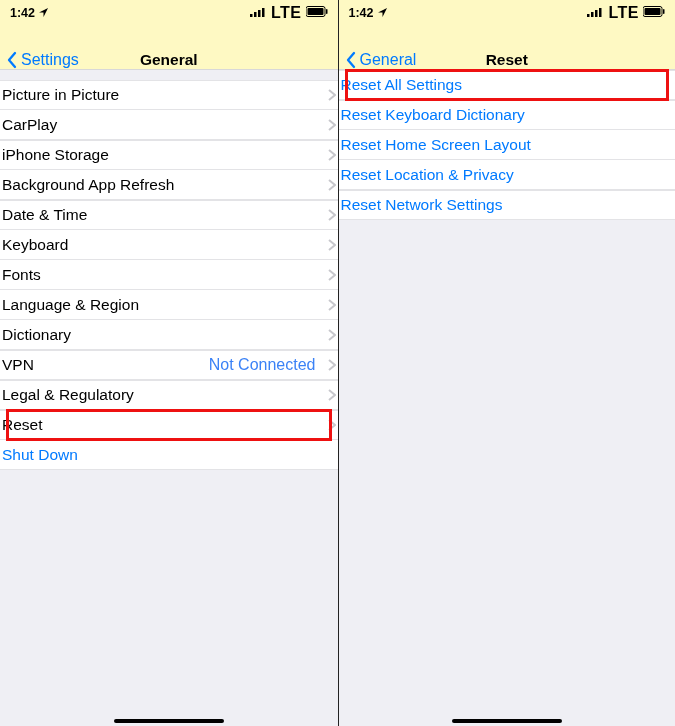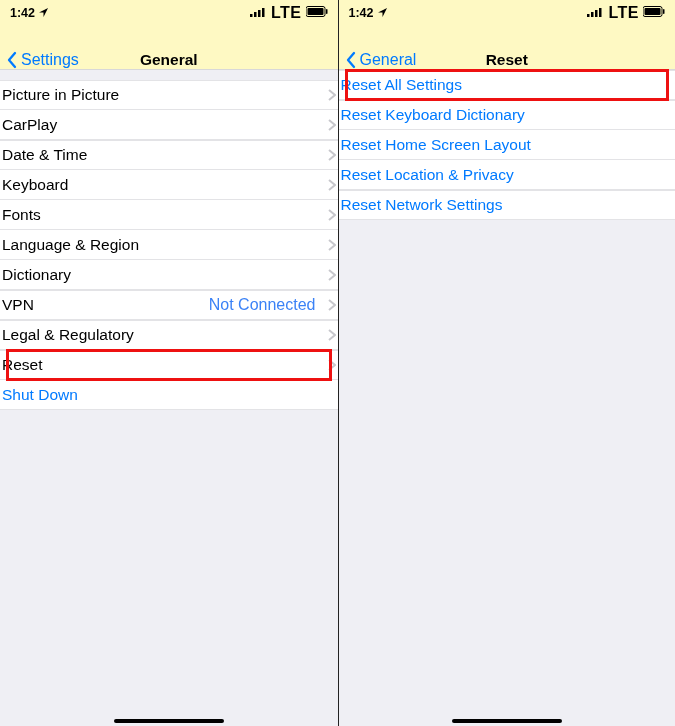--- a/index.html
+++ b/index.html
@@ -83,20 +83,38 @@
           <span class="label">CarPlay</span>
           <span class="right">
             <svg class="chev" viewBox="0 0 8 12">
               <polyline points="1,1 7,6 1,11"></polyline>
             </svg>
           </span>
         </div>
       </div>
       <div class="group">
         <div class="row">
+          <span class="label">iPhone Storage</span>
+          <span class="right">
+            <svg class="chev" viewBox="0 0 8 12">
+              <polyline points="1,1 7,6 1,11"></polyline>
+            </svg>
+          </span>
+        </div>
+        <div class="row">
+          <span class="label">Background App Refresh</span>
+          <span class="right">
+            <svg class="chev" viewBox="0 0 8 12">
+              <polyline points="1,1 7,6 1,11"></polyline>
+            </svg>
+          </span>
+        </div>
+      </div>
+      <div class="group">
+        <div class="row">
           <span class="label">Date &amp; Time</span>
           <span class="right">
             <svg class="chev" viewBox="0 0 8 12">
               <polyline points="1,1 7,6 1,11"></polyline>
             </svg>
           </span>
         </div>
         <div class="row">
           <span class="label">Keyboard</span>
           <span class="right">

